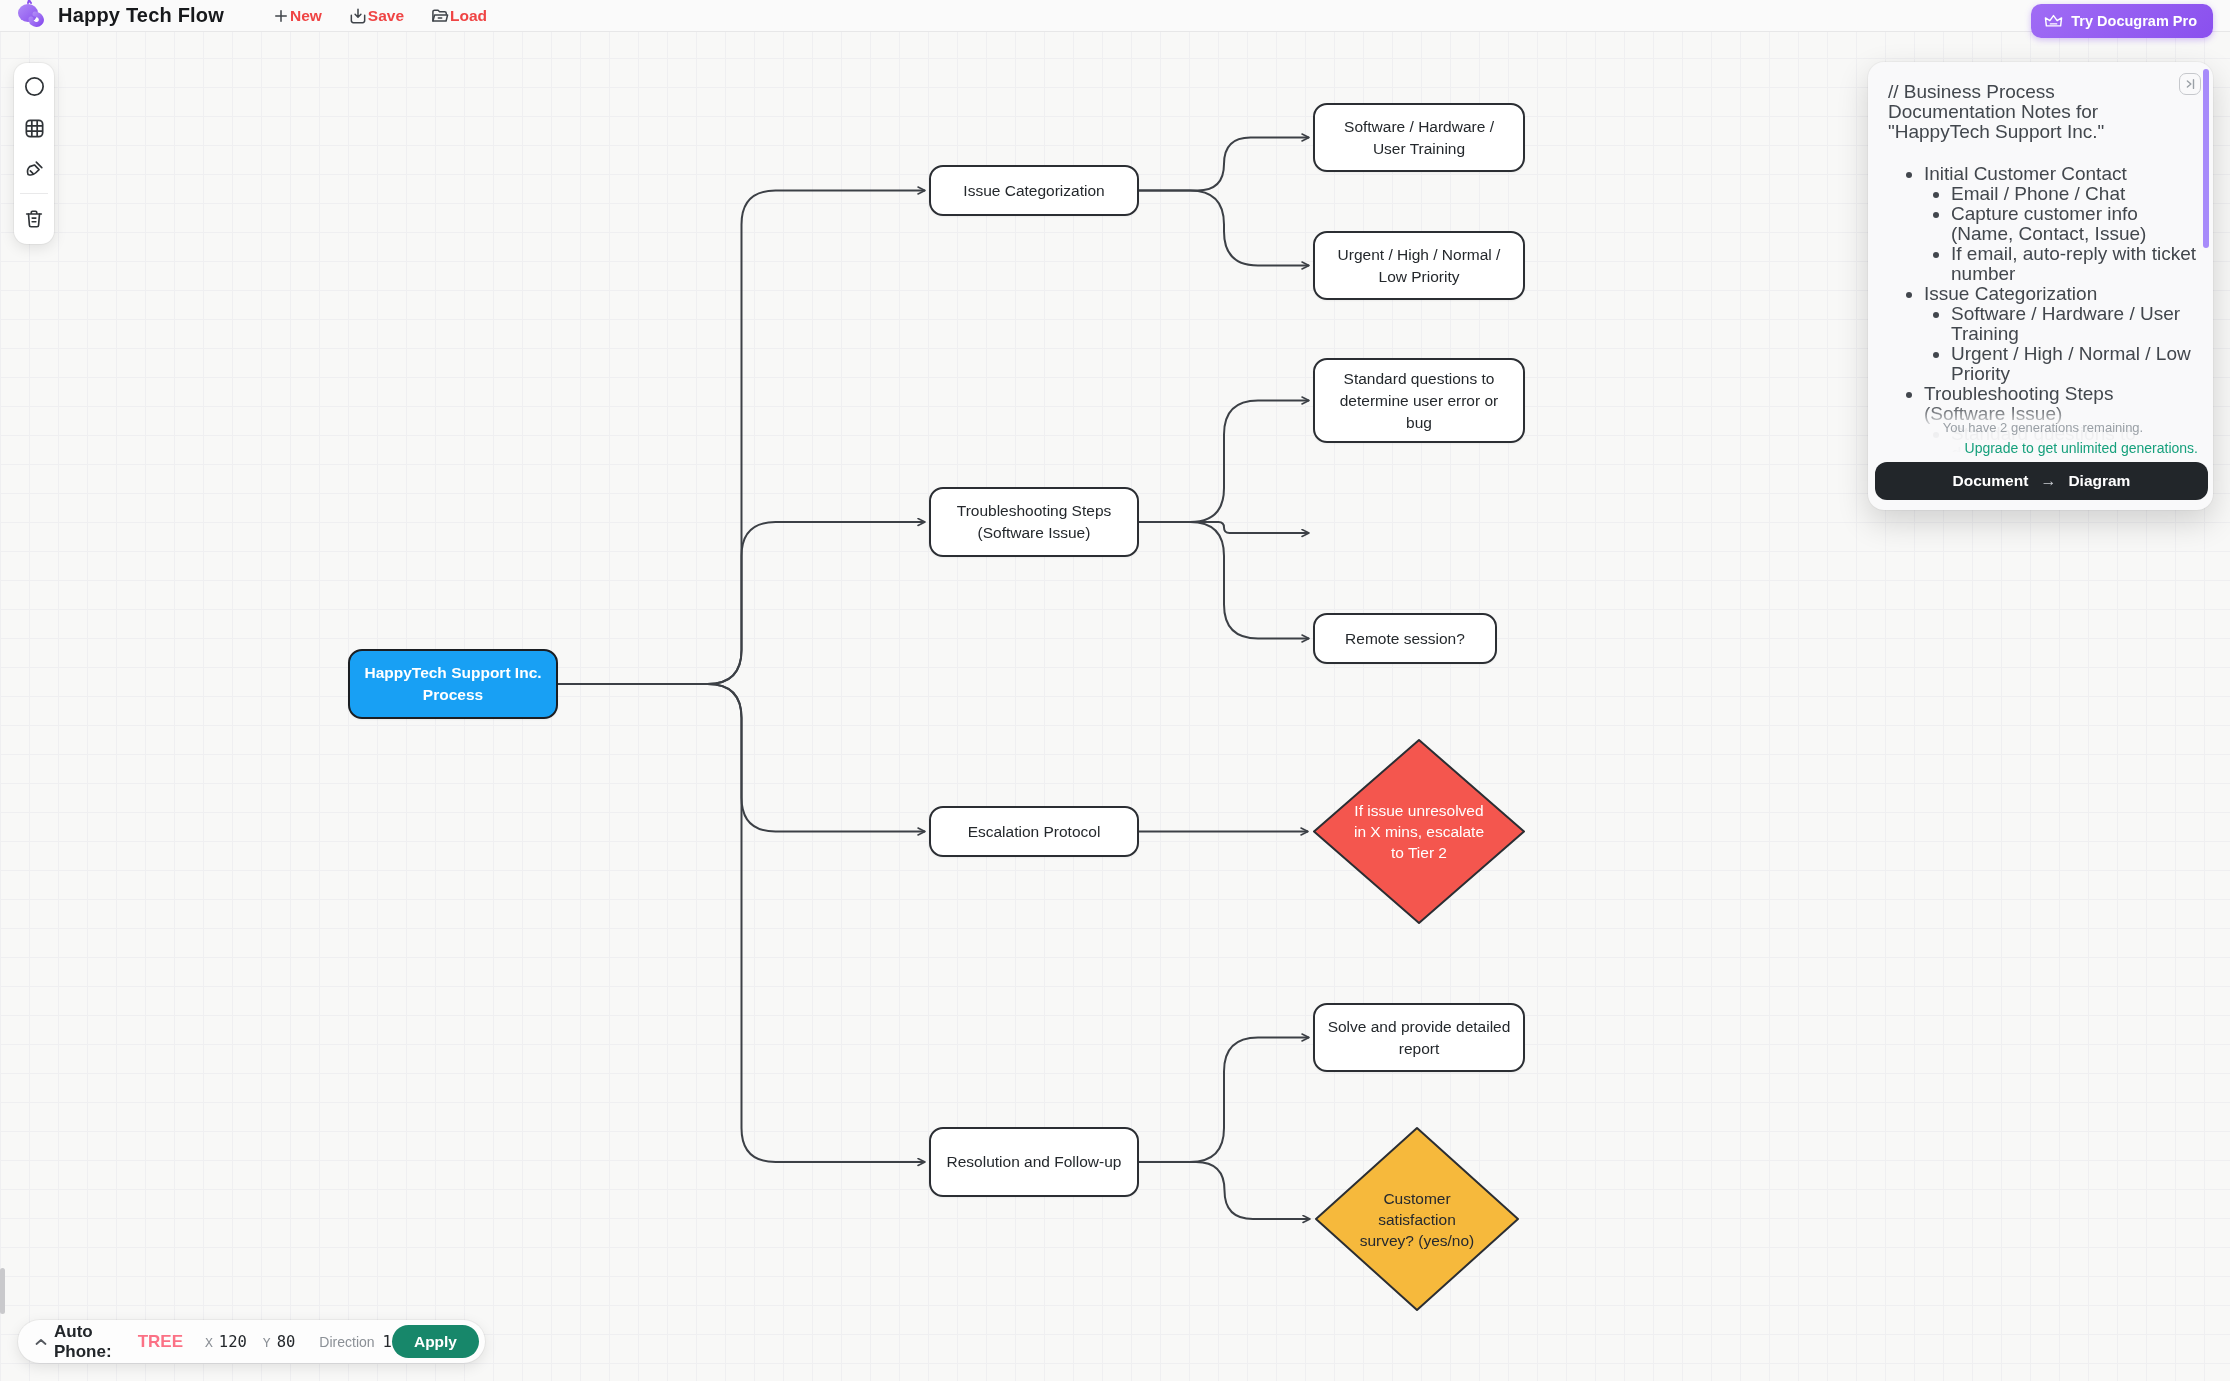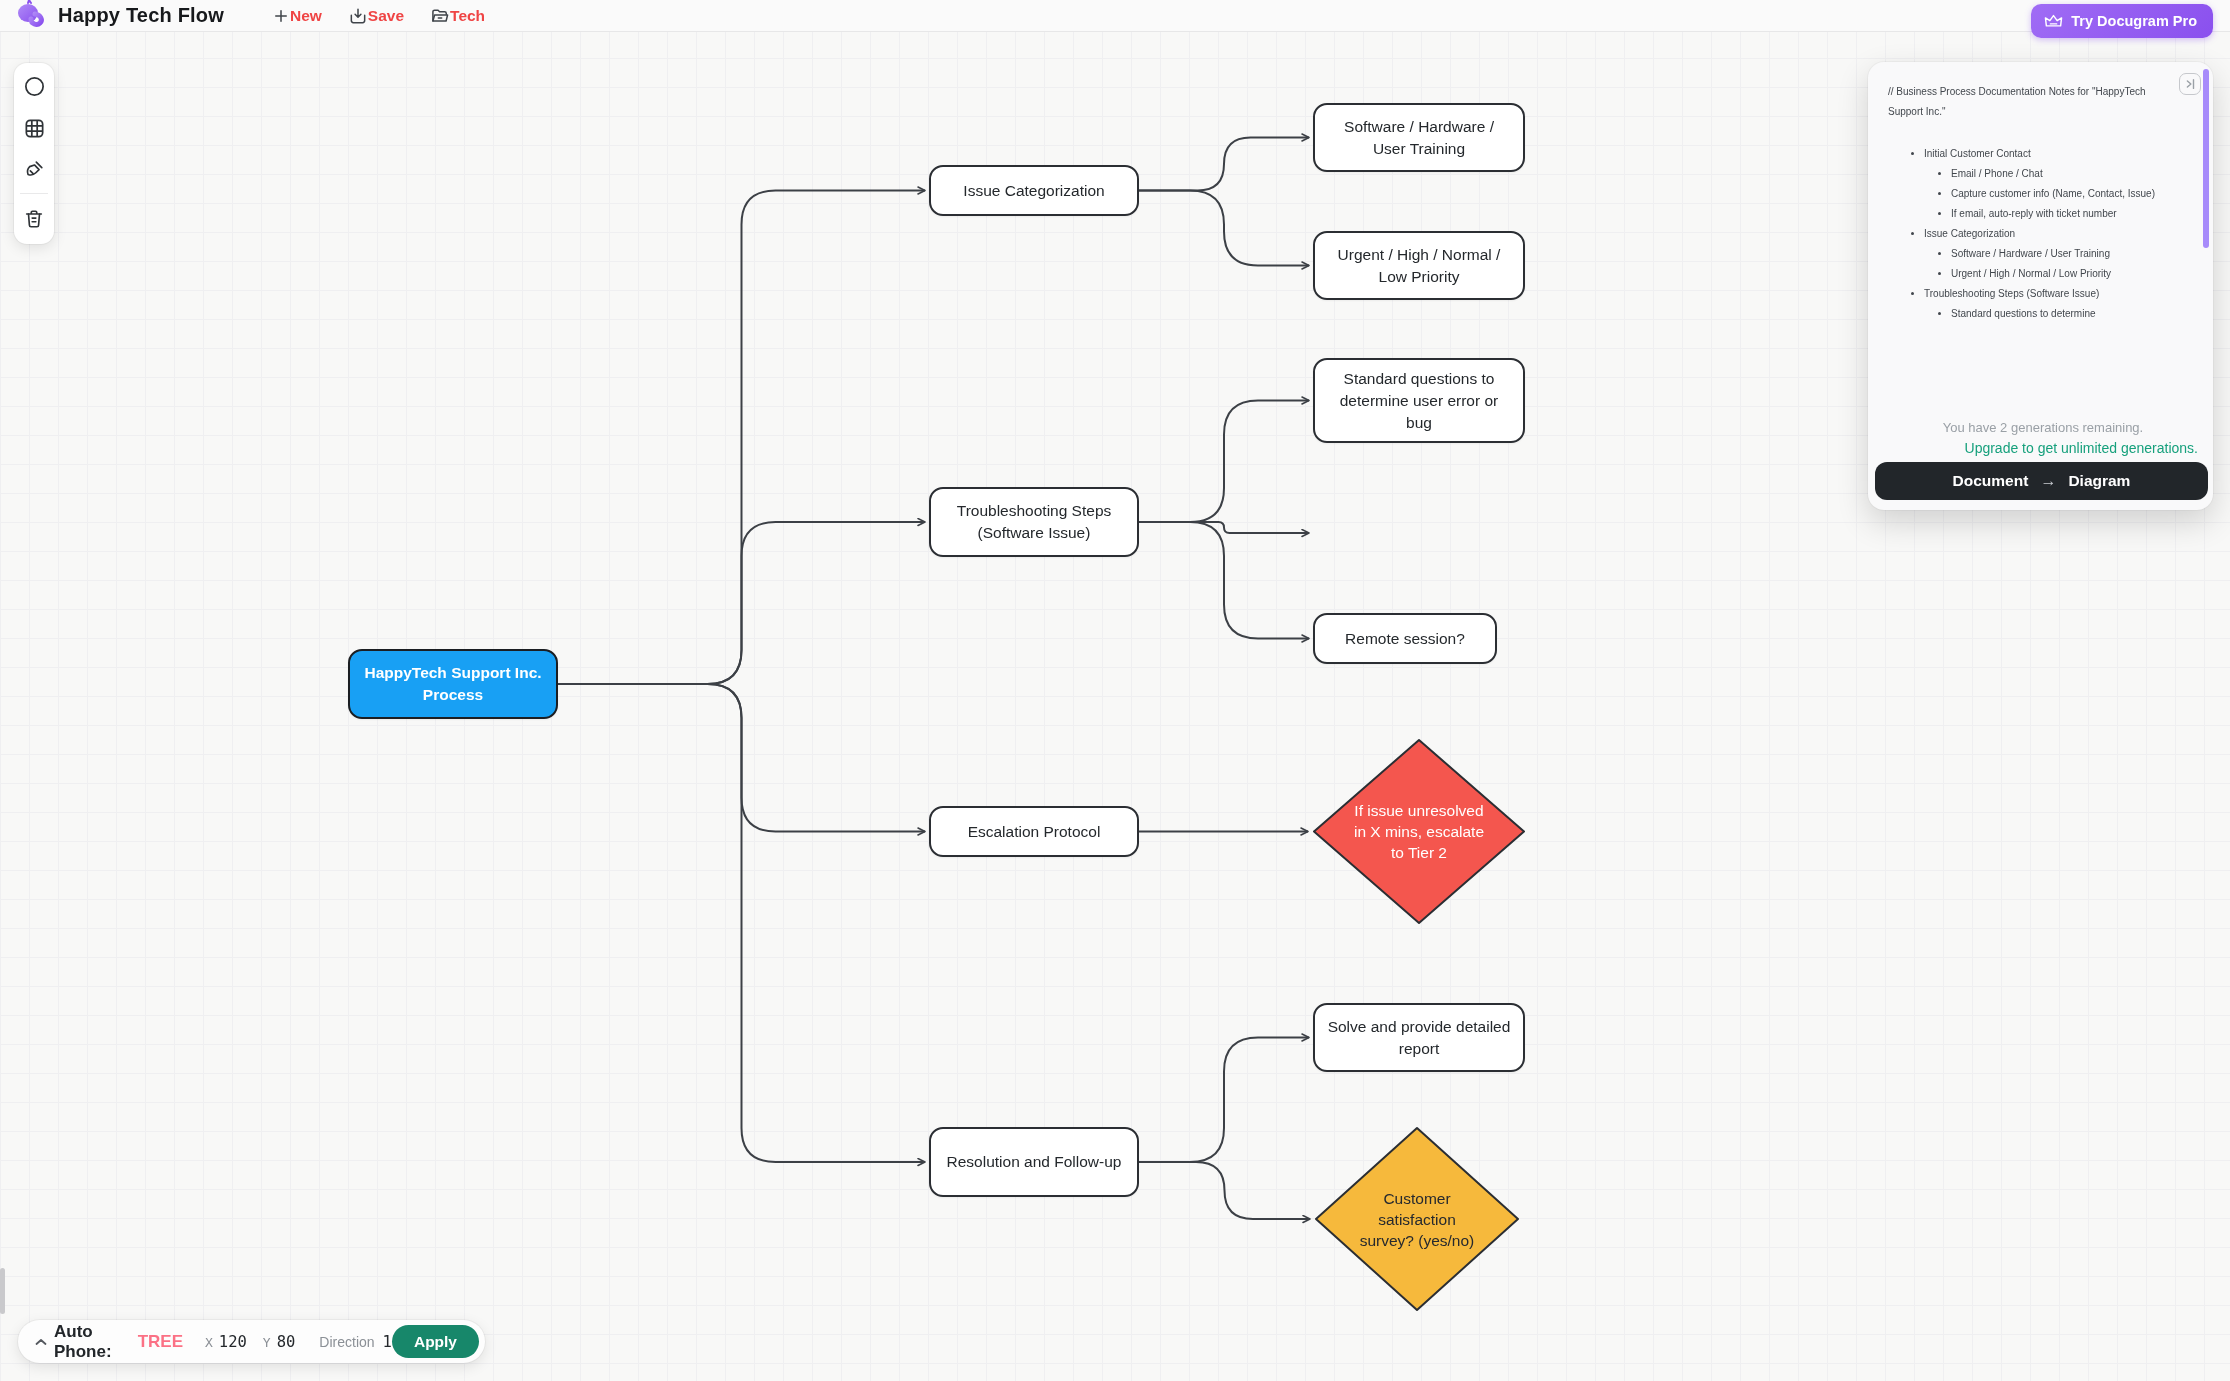--- a/index.html
+++ b/index.html
@@ -46,21 +46,21 @@
     display:flex; flex-direction:column; align-items:stretch; padding:2px 0; }
   .tool-btn { height:42px; display:flex; align-items:center; justify-content:center;
     background:none; border:none; cursor:pointer; }
   .tool-btn svg { stroke:#2f3337; }
   #toolbar .divider { height:1px; background:#e9e9ea; margin:2px 6px; }
 
   
   #panel { position:absolute; left:1868px; top:62px; width:345px; height:448px; z-index:5;
     background:#f9f9fa; border-radius:16px; box-shadow:0 12px 32px rgba(0,0,0,.16), 0 0 0 1px rgba(0,0,0,.03); }
   #panel-content { position:absolute; inset:0 14px 58px 0; overflow:hidden; padding:20px 2px 0 20px;
-    color:#42474d; font-size:10px; line-height:20px; }
+    color:#42474d; font-size:19px; line-height:20px; }
   #notes-title { width:290px; }
   #notes-list { margin:22px 0 0; padding-left:36px; list-style:disc; }
   #notes-list ul { margin:0; padding-left:27px; list-style:disc; }
   #notes-list li { margin:0; }
   #panel-scrollbar { position:absolute; right:4px; top:7px; width:6px; height:179px;
     background:#a78bfa; border-radius:3px; }
   #collapse-btn { position:absolute; top:11px; right:12px; width:22px; height:22px;
     background:#f9f9fa; border:1.5px solid #c6c8cc; border-radius:7px; cursor:pointer;
     display:flex; align-items:center; justify-content:center; padding:0; }
   #panel-notices { position:absolute; left:0; right:5px; bottom:48px; z-index:2; text-align:right;
@@ -192,21 +192,21 @@
           <path d="M12 4v9M8.5 10l3.5 3.5L15.5 10"></path>
         </svg>
         <span>Save</span>
       </button>
       <button class="menu-btn">
         <svg width="20" height="20" viewBox="0 0 24 24" fill="none" stroke-width="1.8" stroke-linecap="round" stroke-linejoin="round">
           <path d="M3.5 18V7a2 2 0 0 1 2-2h4.2l1.8 1.8h6a2 2 0 0 1 2 2V10"></path>
           <path d="M3.5 18l2-7.2h15.6L19.3 18z"></path>
           <path d="M10 14.5h4"></path>
         </svg>
-        <span>Tech</span>
+        <span>Load</span>
       </button>
     </div>
 
     <button id="pro-btn">
       <svg width="19" height="17" viewBox="0 0 24 20" fill="none" stroke="#ffffff" stroke-width="1.8" stroke-linecap="round" stroke-linejoin="round">
         <path d="M3 15.5L1.8 5.5 7.4 9 12 2.5 16.6 9l5.6-3.5L21 15.5z"></path>
         <path d="M8 13h8"></path>
       </svg>
       <span>Try Docugram Pro</span>
     </button>

